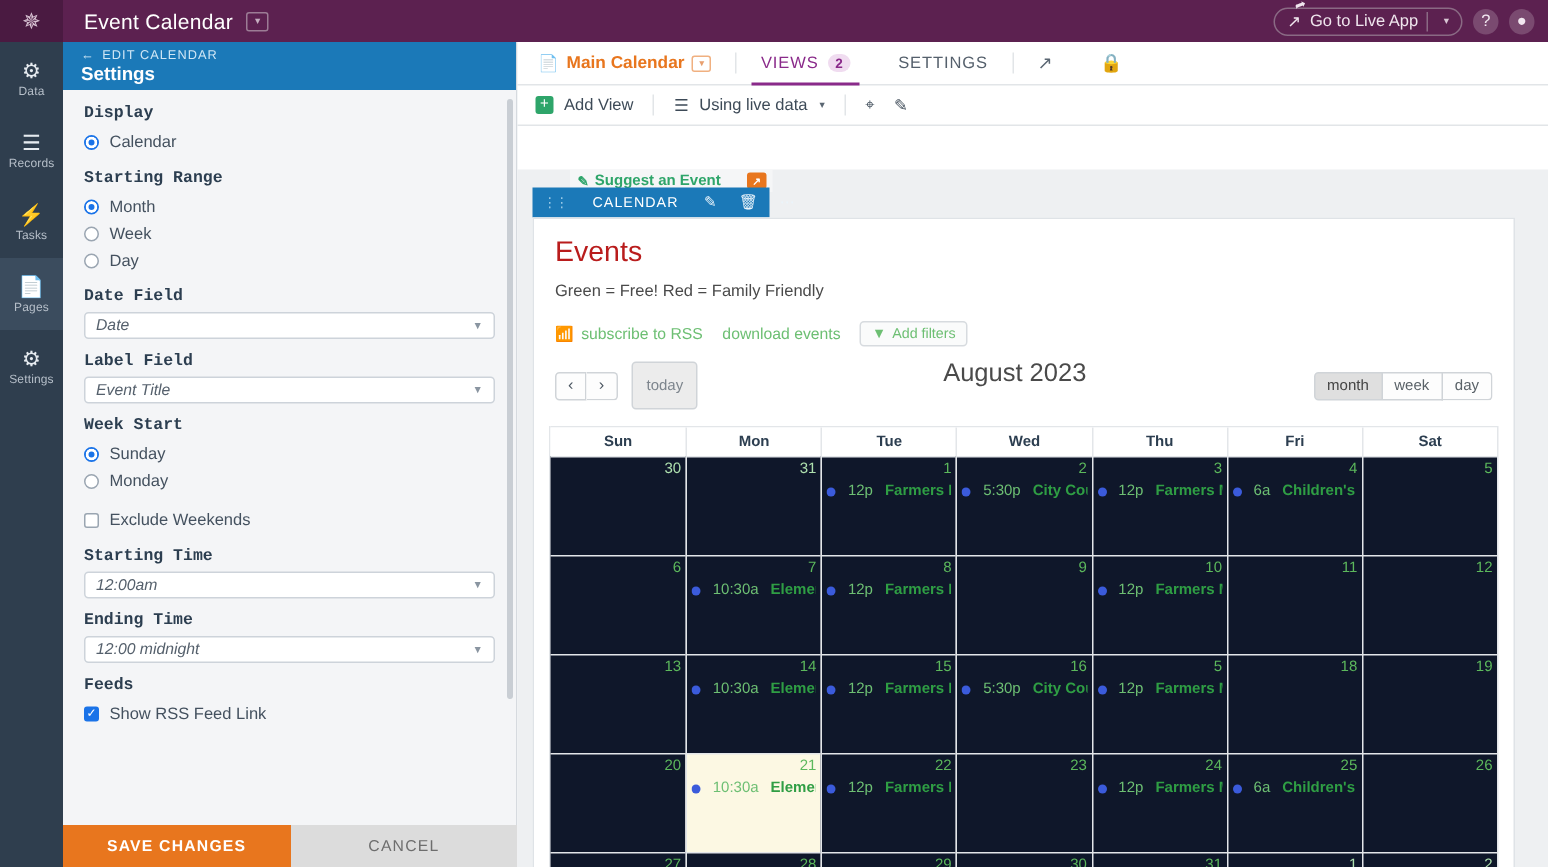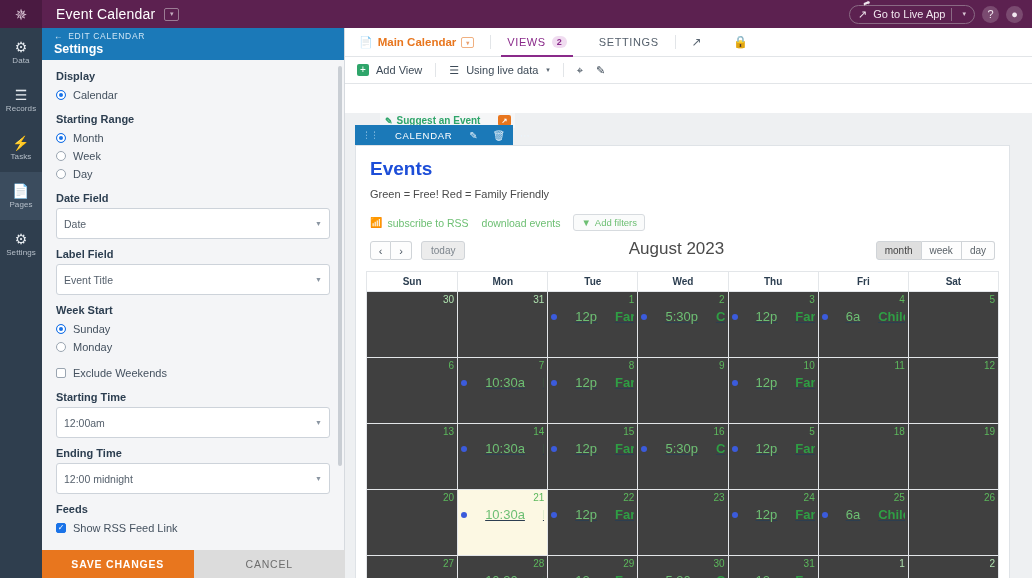--- a/index.html
+++ b/index.html
@@ -70,39 +70,40 @@
     background:#1b79b8; height:32px; padding:3px 12px 0 12px; color:#fff;
   }
   .panel-back {
     font-size:8.5px; letter-spacing:.7px; color:#cfe6f5; display:flex; gap:5px; align-items:center;
   }
   .panel-title { font-size:12.5px; font-weight:bold; margin-top:1px; }
   .panel-body {
     position:absolute; top:32px; left:0; right:0; bottom:28px;
     padding:10px 14px 10px 14px; overflow:hidden; background:#f4f5f7;
   }
-  .grp-label { font-size:11px; font-weight:bold; color:#2c3e50; margin:9px 0 4px 0; }
+  .grp-label { font-size:11px; font-weight:bold; color:#2c3e50; margin:9px 0 4px 0;font-family:Liberation Mono, monospace; }
   .grp-label.first { margin-top:0; }
   .opt { display:flex; align-items:center; gap:7px; height:18px; }
   .opt .txt { font-size:11px; color:#44515f; }
   .radio {
     width:10px; height:10px; border-radius:50%; border:1px solid #9aa5b1; background:#fff;
     flex:0 0 auto; position:relative;
   }
   .radio.on { border-color:#1a73e8; background:#1a73e8; box-shadow: inset 0 0 0 2px #fff; }
   .cbx {
     width:10px; height:10px; border:1px solid #9aa5b1; background:#fff; border-radius:2px;
     flex:0 0 auto; display:flex; align-items:center; justify-content:center;
     font-size:8px; color:#fff; line-height:1;
   }
   .cbx.on { background:#1a73e8; border-color:#1a73e8; }
   .select {
-    height:31px; background:#fff; border:1px solid #cdd3da; border-radius:3px;
+    height:18px; background:#fff; border:1px solid #cdd3da; border-radius:3px;
     display:flex; align-items:center; padding:0 7px; font-size:10.5px; color:#55606c;
     margin-bottom:2px;
+    font-style:italic;
   }
   .select .car { margin-left:auto; font-size:7px; color:#8a95a1; }
   .spacer8 { height:8px; }
   .panel-scroll {
     position:absolute; right:2px; top:38px; width:4px; height:400px;
     background:#c9ced4; border-radius:2px;
   }
   .panel-foot {
     position:absolute; left:0; bottom:0; width:303px; height:28px; display:flex;
   }
@@ -182,21 +183,21 @@
   .cal-toolbar .grip { padding:0 7px; color:#9ecbe8; font-size:9px; letter-spacing:-1px; }
   .cal-toolbar .vsep { width:1px; height:12px; background:#5ba3d0; }
   .cal-toolbar .lbl { padding:0 10px; }
   .cal-toolbar .ic { padding:0 7px; font-size:10px; color:#eaf4fb; }
 
   .page-card {
     position:absolute; left:10px; top:32px; width:655px; height:440px;
     background:#fff; border:1px solid #dfe3e7;
   }
   .page-h1 {
-    font-size:19px; font-weight:700; color:#1d4ed8; padding:12px 0 0 14px;
+    font-size:19px; font-weight:400; color:#b91c1c; padding:12px 0 0 14px;
     font-family:"Liberation Sans", sans-serif;
   }
   .page-sub { font-size:11px; color:#4a4a4a; padding:8px 0 0 14px; }
 
   .feedrow {
     display:flex; align-items:center; gap:13px; padding:14px 0 0 14px;
   }
   .feed-link { color:#6dbf73; font-size:10.5px; display:flex; align-items:center; gap:5px; }
   .rss-ic { color:#6dbf73; font-size:10px; }
   .addfilters {
@@ -206,21 +207,21 @@
 
   .navrow { display:flex; align-items:center; padding:10px 14px 0 14px; position:relative; }
   .navbtns { display:flex; }
   .navbtn {
     width:21px; height:19px; border:1px solid #d0d4d8; background:#fdfdfd;
     display:flex; align-items:center; justify-content:center; font-size:11px; color:#4a5560;
   }
   .navbtn.l { border-radius:3px 0 0 3px; }
   .navbtn.r { border-radius:0 3px 3px 0; border-left:none; }
   .todaybtn {
-    margin-left:9px; height:19px; border:1px solid #d0d4d8; background:#ececec;
+    margin-left:9px; height:32px; border:1px solid #d0d4d8; background:#ececec;
     border-radius:3px; padding:0 9px; display:flex; align-items:center;
     font-size:10px; color:#7d858d;
   }
   .monthtitle {
     position:absolute; left:0; right:12px; text-align:center; font-size:17px; color:#4a4a4a;
     top:8px; pointer-events:none;
   }
   .viewsw { margin-left:auto; display:flex; }
   .vbtn {
     height:19px; border:1px solid #d0d4d8; background:#fdfdfd; padding:0 8px;
@@ -234,29 +235,29 @@
   .grid { margin:11px 10px 0 10px; border:1px solid #e3e6e9; border-top:none; }
   .dow-row { display:grid; grid-template-columns:repeat(7,1fr); border-top:1px solid #e3e6e9; }
   .dow {
     font-size:10px; font-weight:bold; text-align:center; padding:4px 0; color:#2c3e50;
     border-left:1px solid #e3e6e9; background:#fff;
   }
   .dow:first-child { border-left:none; }
   .wk-row { display:grid; grid-template-columns:repeat(7,1fr); }
   .cell {
     border-top:1px solid #e3e6e9; border-left:1px solid #e3e6e9; height:66px;
-    padding:2px 3px 0 3px; overflow:hidden; background:#404040;
+    padding:2px 3px 0 3px; overflow:hidden; background:#0f172a;
   }
   .cell:first-child { border-left:none; }
   .cell.today { background:#fcf8e3; }
   .daynum { font-size:10px; color:#5cb85c; text-align:right; line-height:12px; }
   .daynum.other { color:#aee0ae; }
   .ev {
-    display:flex; align-items:center; gap:18px; margin-top:3px; white-space:nowrap;
-    overflow:hidden; font-size:13px;text-decoration:underline;
+    display:flex; align-items:center; gap:8px; margin-top:3px; white-space:nowrap;
+    overflow:hidden; font-size:10px;
   }
   .dot { width:6px; height:6px; border-radius:50%; background:#3b5bdb; flex:0 0 auto; }
   .ev .t { color:#6dbf73; }
   .ev .n { color:#2f9e44; font-weight:bold; }
 </style>
 </head>
 <body>
 
 <div class="app">
 

